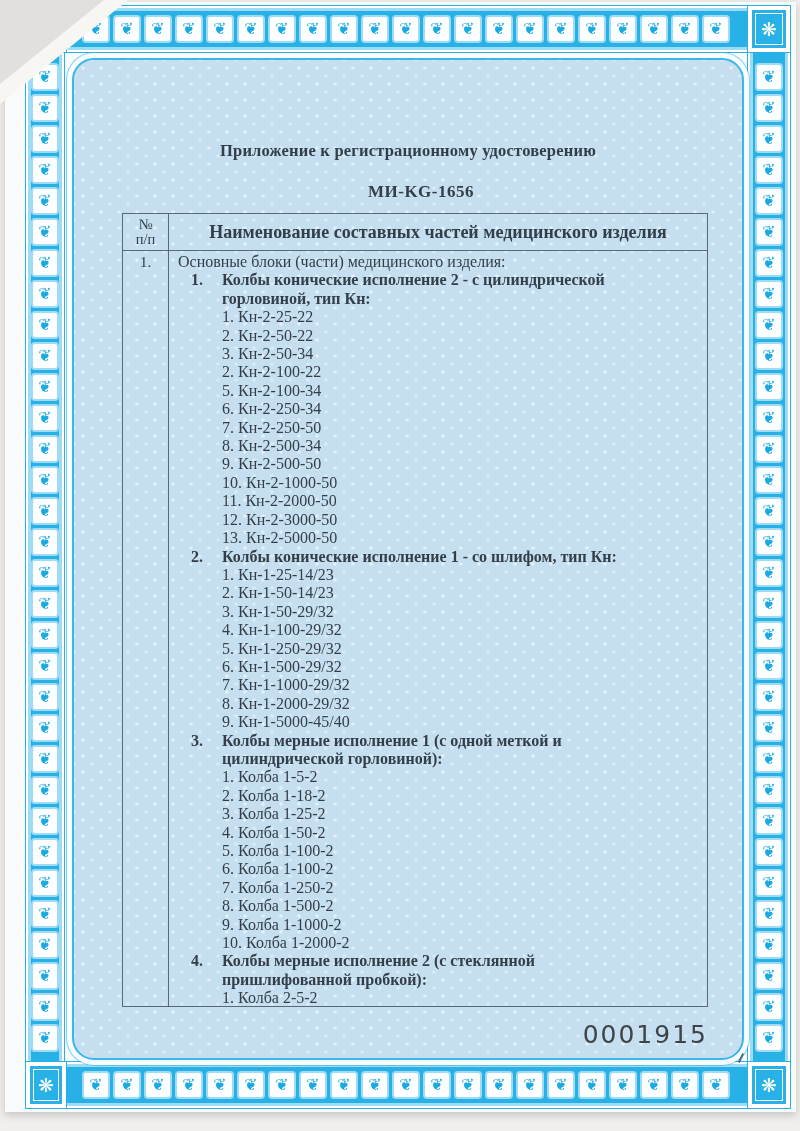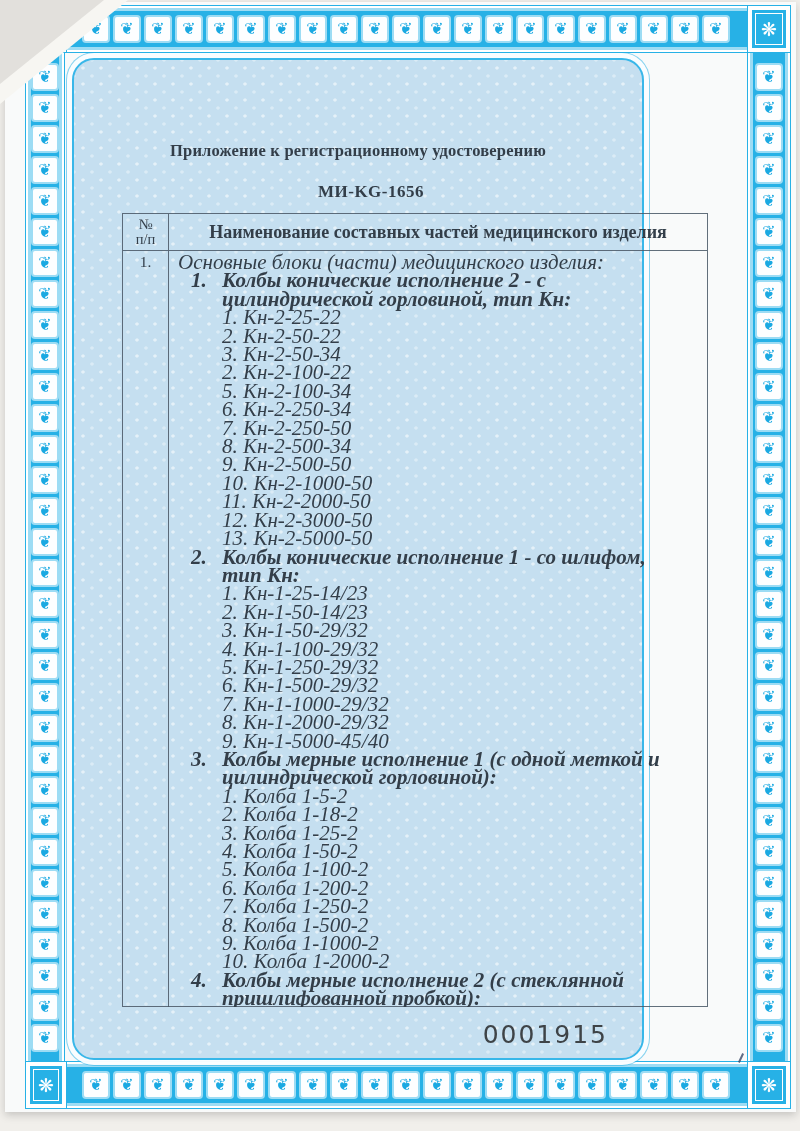--- a/index.html
+++ b/index.html
@@ -22,21 +22,21 @@
         line-height:24px;font-size:16px;color:#1aa9e2;font-family:"DejaVu Sans",sans-serif;
         box-shadow:0 0 0 2px rgba(255,255,255,.55);}
   .corner{position:absolute;width:36px;height:42px;background:var(--accent);display:flex;align-items:center;
         justify-content:center;color:#fff;font-family:"DejaVu Sans",sans-serif;font-size:19px;
         box-shadow:inset 0 0 0 2px #fff, inset 0 0 0 5px var(--accent), inset 0 0 0 6px #fff, 0 0 0 2px #fff, 0 0 0 3px var(--accent);}
   .corner.tl{left:23px;top:6px;}
   .corner.tr{left:745px;top:6px;width:38px;}
   .corner.bl{left:23px;top:1062px;}
   .corner.br{left:745px;top:1062px;width:38px;}
   
-  .panel{position:absolute;left:67px;top:56px;width:572px;height:1002px;box-sizing:border-box;
+  .panel{position:absolute;left:67px;top:56px;width:672px;height:1002px;box-sizing:border-box;
         border:2px solid #38b7e9;border-radius:22px;
         background-color:var(--panel);
         background-image:radial-gradient(rgba(255,255,255,.55) 1.3px, rgba(255,255,255,0) 2.3px),
                          radial-gradient(rgba(255,255,255,.38) 1.3px, rgba(255,255,255,0) 2.3px);
         background-size:18px 16px,18px 16px;background-position:0 0,9px 8px;
         box-shadow:0 0 0 5px rgba(255,255,255,.95), 0 0 0 6px rgba(39,177,230,.55);}
   
   .fold-white{position:absolute;left:0;top:0;width:128px;height:104px;background:#f7f6f2;
         clip-path:polygon(0 0,100% 0,0 100%);z-index:40;}
   .fold-gray{position:absolute;left:0;top:0;width:104px;height:84px;background:#e2e0dc;
@@ -50,21 +50,21 @@
   .table{position:absolute;left:48px;top:153px;width:586px;height:794px;box-sizing:border-box;
         border:1px solid var(--line);color:var(--ink);}
   .thead{display:flex;height:37px;border-bottom:1px solid var(--line);box-sizing:border-box;}
   .th-num{flex:none;width:46px;border-right:1px solid var(--line);box-sizing:border-box;
         display:flex;flex-direction:column;align-items:center;justify-content:center;
         font-size:14.5px;line-height:15px;}
   .th-name{flex:1;display:flex;align-items:center;justify-content:center;font-weight:bold;font-size:18px;}
   .tbody{display:flex;height:756px;box-sizing:border-box;}
   .td-num{flex:none;width:46px;border-right:1px solid var(--line);box-sizing:border-box;
         text-align:center;font-size:15.5px;padding-top:2px;}
-  .td-content{flex:1;padding-top:2px;font-size:21px;line-height:18.4px;overflow:hidden;font-style:italic;}
+  .td-content{flex:1;padding-top:2px;font-size:16px;line-height:18.4px;overflow:hidden;}
   .intro{padding-left:9px;}
   .group{display:flex;padding-left:22px;font-weight:bold;}
   .gnum{flex:none;width:31px;}
   .gtitle{width:440px;}
   .item{padding-left:53px;}
   
   .serial{position:absolute;top:960px;right:34px;font-family:"DejaVu Sans",sans-serif;font-size:25px;
         letter-spacing:2px;color:#3e4347;}
   .pen-mark{position:absolute;left:666px;top:993px;width:2px;height:10px;background:#3a4766;
         transform:rotate(25deg);opacity:.8;}
@@ -251,21 +251,21 @@
               <div class="item">9. Кн-1-5000-45/40</div>
               <div class="group">
                 <span class="gnum">3.</span>
                 <span class="gtitle">Колбы мерные исполнение 1 (с одной меткой и цилиндрической горловиной):</span>
               </div>
               <div class="item">1. Колба 1-5-2</div>
               <div class="item">2. Колба 1-18-2</div>
               <div class="item">3. Колба 1-25-2</div>
               <div class="item">4. Колба 1-50-2</div>
               <div class="item">5. Колба 1-100-2</div>
-              <div class="item">6. Колба 1-200-2</div>
+              <div class="item">6. Колба 1-100-2</div>
               <div class="item">7. Колба 1-250-2</div>
               <div class="item">8. Колба 1-500-2</div>
               <div class="item">9. Колба 1-1000-2</div>
               <div class="item">10. Колба 1-2000-2</div>
               <div class="group">
                 <span class="gnum">4.</span>
                 <span class="gtitle">Колбы мерные исполнение 2 (с стеклянной пришлифованной пробкой):</span>
               </div>
               <div class="item">1. Колба 2-5-2</div>
             </div>

